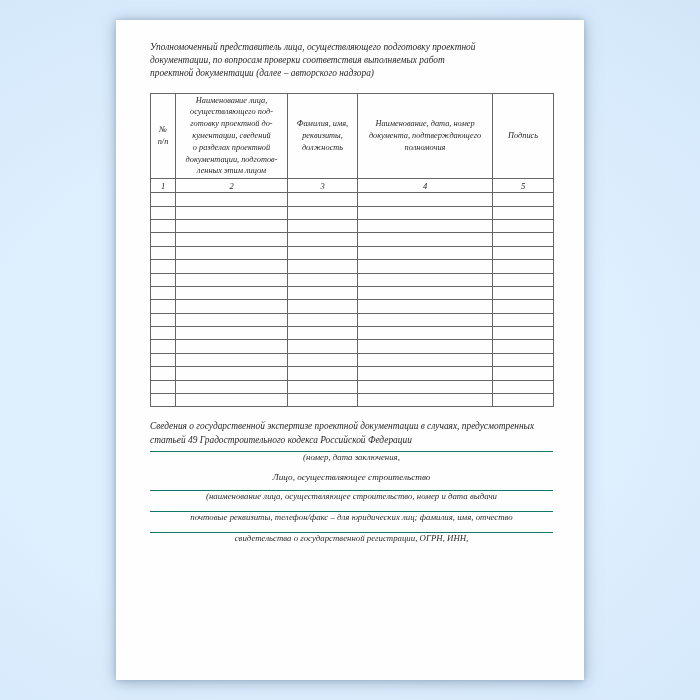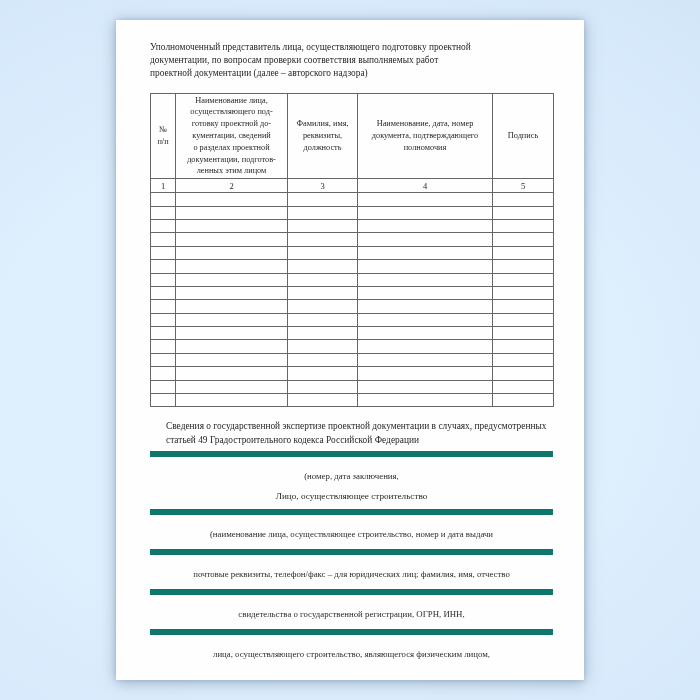--- a/index.html
+++ b/index.html
@@ -4,20 +4,21 @@
 <style>
   html, body { margin: 0; padding: 0; }
   body {
     width: 700px; height: 700px; overflow: hidden;
     font-family: "Liberation Serif", "DejaVu Serif", serif;
   }
   .scene {
     position: relative; width: 700px; height: 700px;
     background:
       radial-gradient(ellipse 120% 95% at 44% 55%, #deeffe 38%, #d5e8fa 68%, #c6daed 100%);
+    font-style: italic;
   }
   .page {
     position: absolute; left: 116px; top: 20px; width: 468px; height: 660px;
     background: #fefefe;
     box-shadow: 0 2px 14px rgba(96,122,148,0.55), 0 0 4px rgba(96,122,148,0.30);
     box-sizing: border-box;
     padding: 21px 31px 0 34px;
     color: #262626;
   }
   .para {
@@ -29,24 +30,24 @@
     width: 403px; margin-top: 12px;
   }
   .form-table th, .form-table td {
     border: 1px solid #666; box-sizing: border-box;
     font-weight: normal; text-align: center; vertical-align: middle;
     padding: 1px 2px; color: #262626;
   }
   .head-row th { font-size: 8.3px; line-height: 11.8px; white-space: pre-line; text-align: center; }
   .num-row td { font-size: 8.5px; line-height: 12px; height: 14px; padding: 0; }
   .body-row td { height: 13.4px; padding: 0; }
-  .note { margin-top: 13px; margin-left: 16px; }
+  .note { margin-top: 13px; }
   .fields { margin-top: 4px; }
   .ruled-field {
-    border-top: 6px solid #0f766e; margin-bottom: 9px; padding-top: 14px;
+    border-top: 1px solid #0f766e; margin-bottom: 9px; padding-top: 0;
   }
   .ruled-field .caption {
     text-align: center; font-size: 8.8px; line-height: 11px; color: #2b2b2b;
   }
   .field-label {
     text-align: center; font-size: 9.2px; line-height: 11px;
     margin: 4px 0 7px 0; color: #262626;
   }
 </style>
 </head>
@@ -220,19 +221,16 @@
         <div class="field-label">Лицо, осуществляющее строительство</div>
         <div class="ruled-field">
           <div class="caption">(наименование лица, осуществляющее строительство, номер и дата выдачи</div>
         </div>
         <div class="ruled-field">
           <div class="caption">почтовые реквизиты, телефон/факс – для юридических лиц; фамилия, имя, отчество</div>
         </div>
         <div class="ruled-field">
           <div class="caption">свидетельства о государственной регистрации, ОГРН, ИНН,</div>
         </div>
-        <div class="ruled-field">
-          <div class="caption">лица, осуществляющего строительство, являющегося физическим лицом,</div>
-        </div>
       </div>
 
   </div>
 </div>
 
 </body></html>

